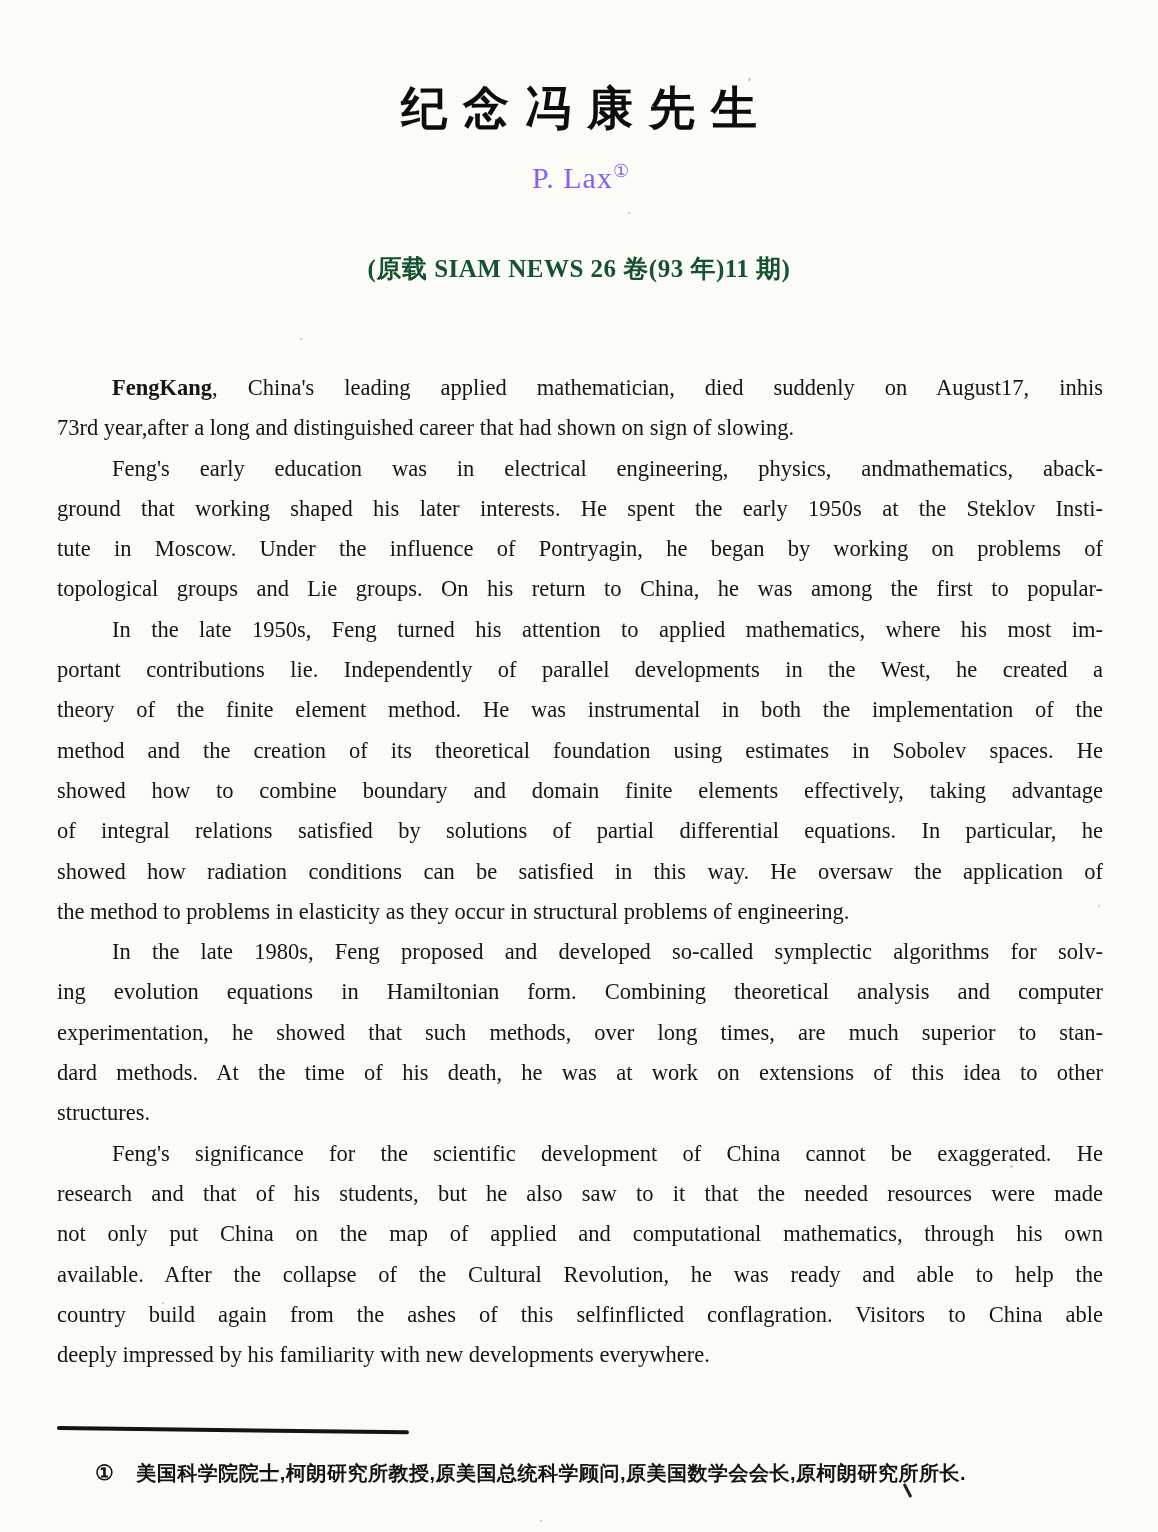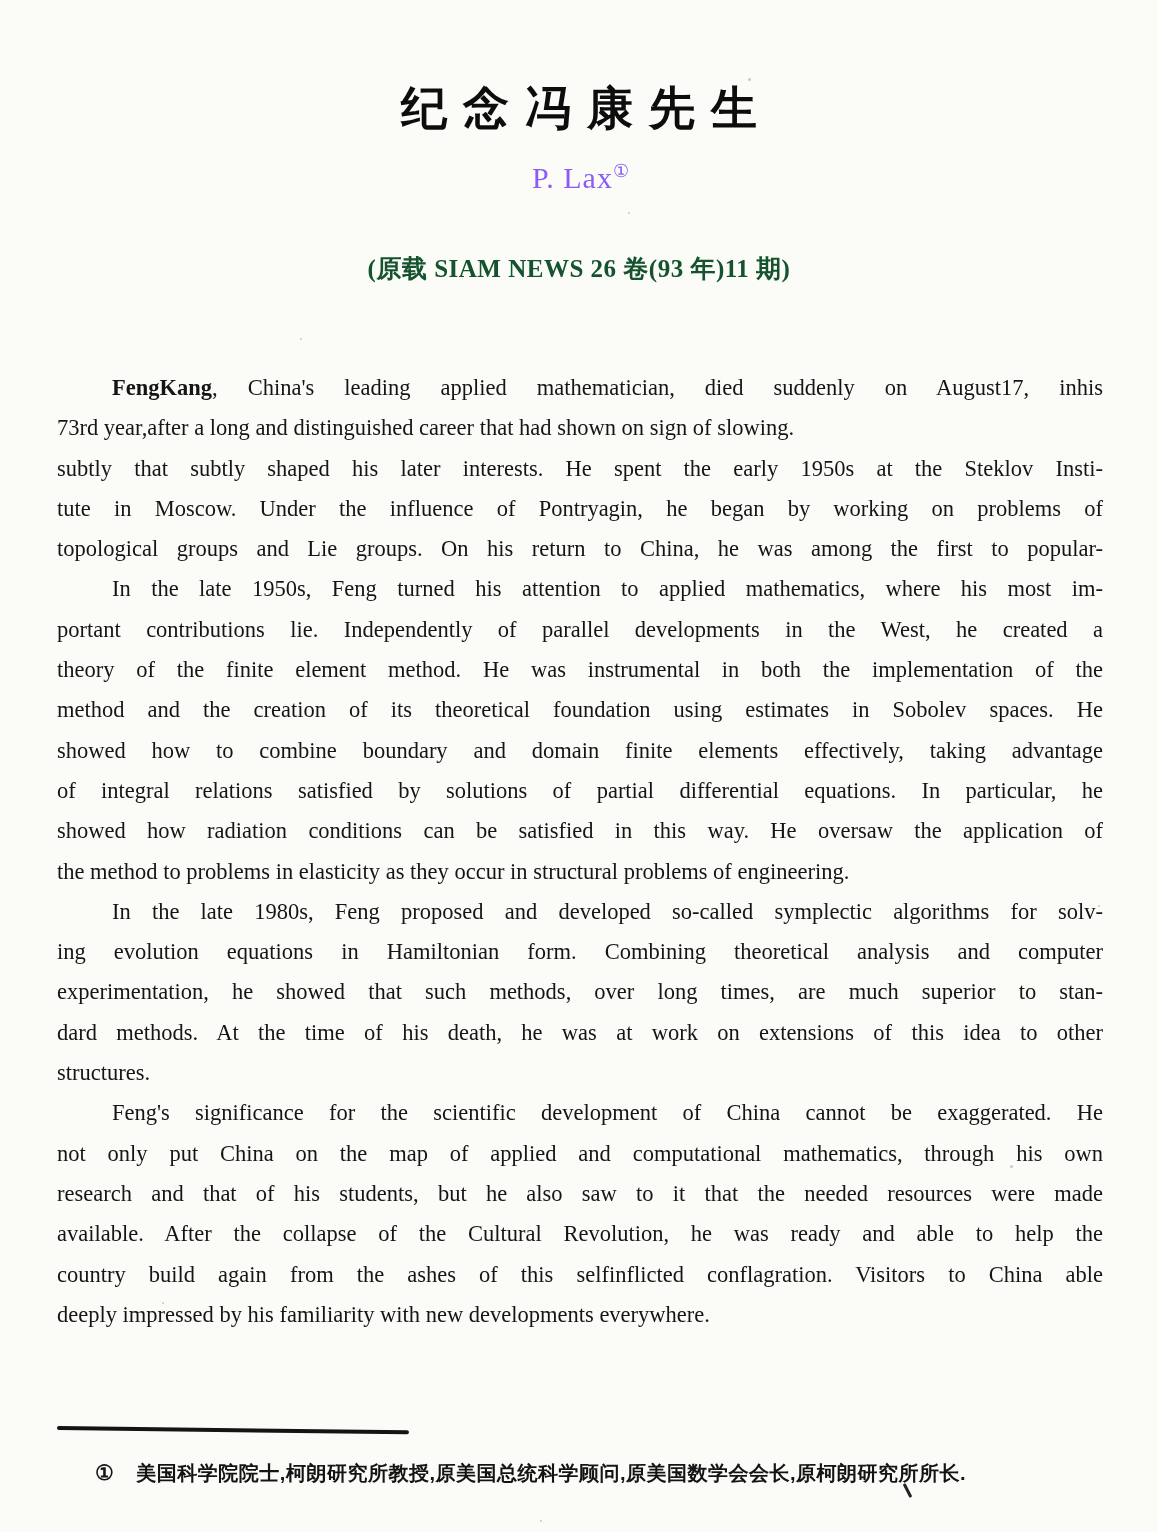--- a/index.html
+++ b/index.html
@@ -100,39 +100,40 @@
 
   <h1 class="title">纪念冯康先生</h1>
 
   <div class="author"><span>P. Lax</span><sup>①</sup></div>
 
   <div class="source">(原载 SIAM NEWS 26 卷(93 年)11 期)</div>
 
   <div class="body-text">
       <div class="line first"><span class="bold">FengKang</span><span>, China's leading applied mathematician, died suddenly on August17, inhis</span></div>
       <div class="line last"><span>73rd year,after a long and distinguished career that had shown on sign of slowing.</span></div>
-      <div class="line"><span>subtly that subtly shaped his later interests. He spent the early 1950s at the Steklov Insti-</span></div>
+      <div class="line first"><span>Feng's early education was in electrical engineering, physics, andmathematics, aback-</span></div>
+      <div class="line"><span>ground that working shaped his later interests. He spent the early 1950s at the Steklov Insti-</span></div>
       <div class="line"><span>tute in Moscow. Under the influence of Pontryagin, he began by working on problems of</span></div>
       <div class="line"><span>topological groups and Lie groups. On his return to China, he was among the first to popular-</span></div>
       <div class="line first"><span>In the late 1950s, Feng turned his attention to applied mathematics, where his most im-</span></div>
       <div class="line"><span>portant contributions lie.  Independently of parallel developments in the West, he created a</span></div>
       <div class="line"><span>theory of the finite element method.  He was instrumental in both the implementation of the</span></div>
       <div class="line"><span>method and the creation of its theoretical foundation using estimates in Sobolev spaces. He</span></div>
       <div class="line"><span>showed how to combine boundary and domain finite elements effectively, taking advantage</span></div>
       <div class="line"><span>of integral relations satisfied by solutions of partial differential equations. In particular, he</span></div>
       <div class="line"><span>showed how radiation conditions can be satisfied in this way. He oversaw the application of</span></div>
       <div class="line last"><span>the method to problems in elasticity as they occur in structural problems of engineering.</span></div>
       <div class="line first"><span>In the late 1980s, Feng proposed and developed so-called symplectic algorithms for solv-</span></div>
       <div class="line"><span>ing evolution equations in Hamiltonian form. Combining theoretical analysis and computer</span></div>
       <div class="line"><span>experimentation, he showed that such methods, over long times, are much superior to stan-</span></div>
       <div class="line"><span>dard methods. At the time of his death, he was at work on extensions of this idea to other</span></div>
       <div class="line last"><span>structures.</span></div>
       <div class="line first"><span>Feng's significance for the scientific development of China cannot be exaggerated. He</span></div>
+      <div class="line"><span>research and that of his students, but he also saw to it that the needed resources were made</span></div>
       <div class="line"><span>not only put China on the map of applied and computational mathematics, through his own</span></div>
-      <div class="line"><span>research and that of his students, but he also saw to it that the needed resources were made</span></div>
       <div class="line"><span>available. After the collapse of the Cultural Revolution, he was ready and able to help the</span></div>
       <div class="line"><span>country build again from the ashes of this selfinflicted conflagration.  Visitors to China able</span></div>
       <div class="line last"><span>deeply impressed by his familiarity with new developments everywhere.</span></div>
     </div>
 
   <div class="footrule"></div>
 
   <div class="footnote">
     <span class="marker">①</span>
     <span class="fn-text">美国科学院院士,柯朗研究所教授,原美国总统科学顾问,原美国数学会会长,原柯朗研究所所长.</span>

